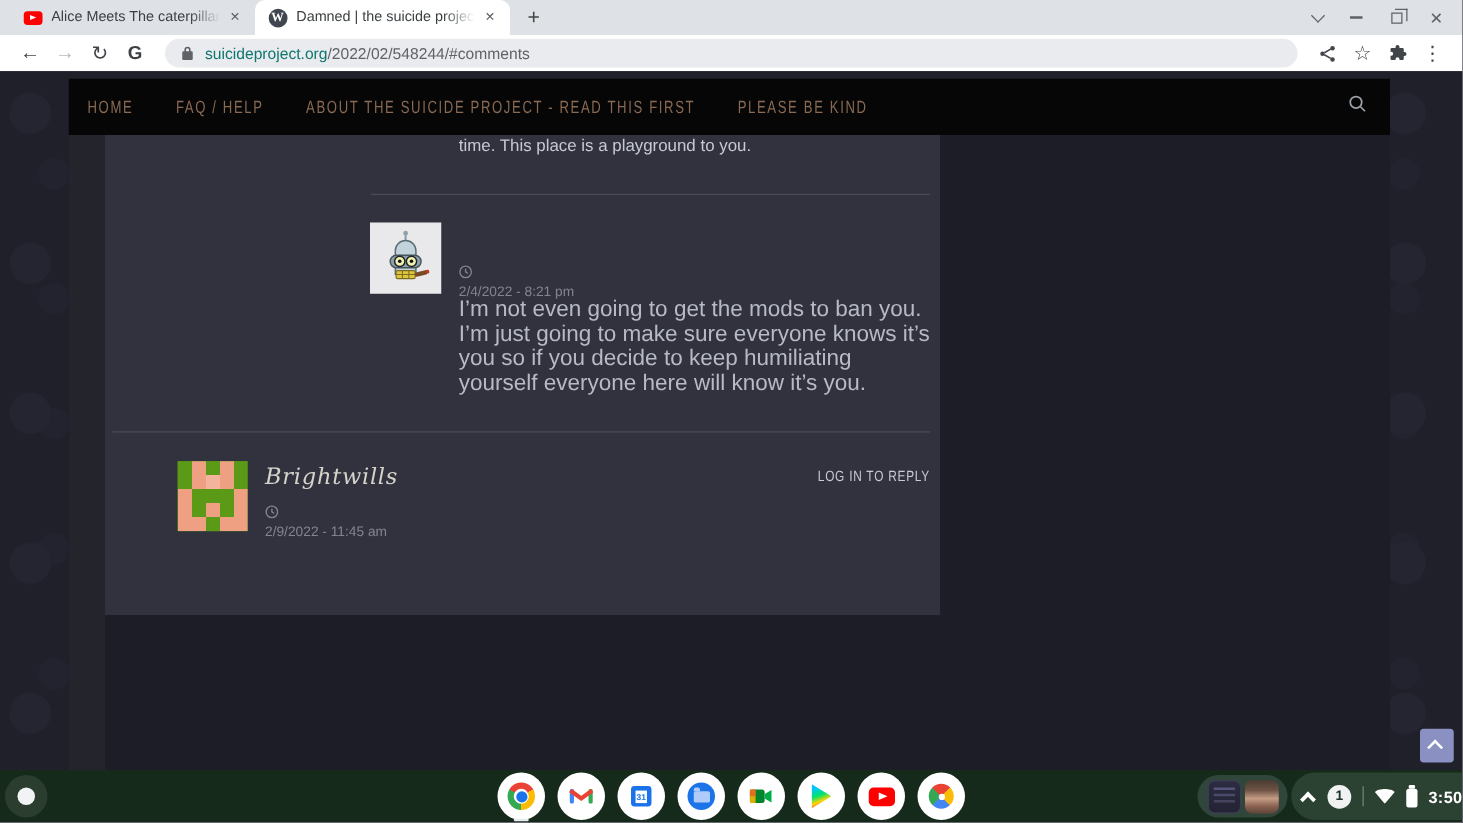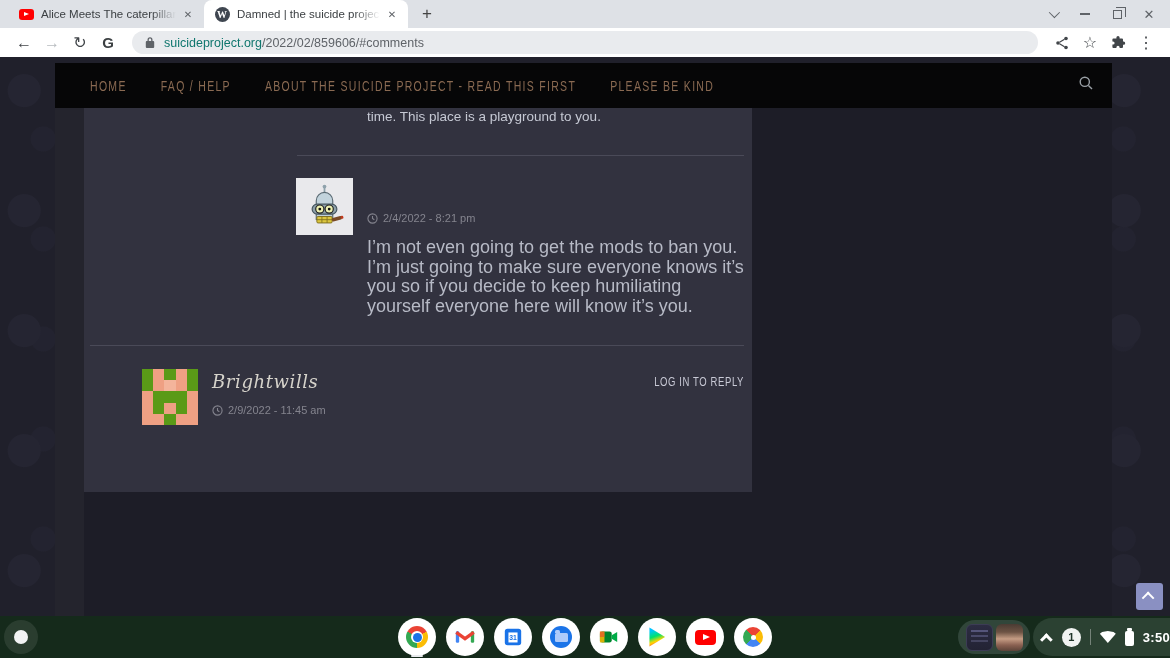--- a/index.html
+++ b/index.html
@@ -38,40 +38,40 @@
 
   
   .webpage { position:absolute; left:0; top:57px; width:1170px; height:559px; overflow:hidden;
     background-color:#20202b;
     background-image:
       radial-gradient(circle at 22% 28%, #252532 0 16px, transparent 17px),
       radial-gradient(circle at 70% 64%, #242431 0 22px, transparent 23px),
       radial-gradient(circle at 48% 82%, #232330 0 12px, transparent 13px);
     background-size:110px 120px, 140px 150px, 90px 100px; }
   .page-container { position:absolute; left:55px; top:6px; width:1057px; height:553px; }
-  .site-nav { position:relative; height:45px; background:#060607; display:flex; align-items:center; gap:34px; padding-left:35px; }
+  .site-nav { position:relative; height:45px; background:#060607; display:flex; align-items:center; gap:34px; padding-left:15px; }
   .nav-link { font-size:10.5px; letter-spacing:1.3px; color:#8a6a52; display:inline-block; transform:scaleY(1.35); white-space:nowrap; }
   .nav-search { position:absolute; right:18px; top:12px; }
   .page-content { position:relative; height:508px; background:#1d1d27; overflow:hidden; }
   .gutter { position:absolute; left:0; top:0; width:29px; height:508px; background:#24242d; }
   .article { position:absolute; left:29px; top:0; width:668px; height:384px; background:#32323f; overflow:hidden; }
 
   .comment-tail { position:absolute; left:283px; top:1px; font-size:13.5px; color:#c6c9d4; }
   .divider { position:absolute; border-top:1px solid #4a4a58; }
   .div1 { left:213px; top:47px; width:447px; }
   .div2 { left:6px; top:237px; width:654px; }
   .div3 { left:6px; top:411px; width:654px; border-top-color:#6e6e7a; }
 
   .avatar { position:absolute; width:57px; height:57px; background:#e9e9ec; display:flex; align-items:center; justify-content:center; }
   .avatar1 { left:212px; top:70px; }
   .avatar2 { left:58px; top:261px; width:56px; height:56px; background:#5a9a17; }
   .author { position:absolute; font-family:"DejaVu Serif","Liberation Serif",serif; font-style:italic; font-size:18px; letter-spacing:.6px; color:#d6d3cb; }
   .author1 { left:282px; top:71px; }
   .author2 { left:128px; top:263px; }
-  .meta { position:absolute; display:flex; align-items:flex-end; gap:5px; font-size:11px; color:#84848e; }
+  .meta { position:absolute; display:flex; align-items:flex-start; gap:5px; font-size:11px; color:#84848e;flex-direction:column; }
   .meta1 { left:283px; top:104px; }
   .meta2 { left:128px; top:296px; }
   .cbody { position:absolute; font-size:18px; line-height:19.5px; color:#b7bac6; }
   .cbody1 { left:283px; top:130px; width:380px; }
   .cbody2 { left:128px; top:322px; width:535px; }
   .reply-link { position:absolute; right:8px; top:268px; font-size:9.5px; letter-spacing:.6px; color:#c9cad6; transform:scaleY(1.25); }
 
   .leave-heading { position:absolute; left:0; right:0; top:447px; display:flex; align-items:center; justify-content:center; gap:14px;padding-left:28px; }
   .leave-heading .line { width:46px; border-top:1px solid #9a9aab; }
   .leave-text { font-size:14px; letter-spacing:3px; color:#d6d7e1; transform:scaleY(1.35); white-space:nowrap; }
@@ -155,21 +155,21 @@
     <span class="tb-icon">←</span>
     <span class="tb-icon tb-disabled">→</span>
     <span class="tb-icon">↻</span>
     <span class="tb-icon g-glyph">G</span>
     <div class="omnibox">
       <span style="display:flex;">
         <svg width="12" height="13" viewBox="0 0 12 13" fill="#5f6368">
             <path d="M3.5 5V3.8a2.5 2.5 0 0 1 5 0V5h.7a1 1 0 0 1 1 1v5a1 1 0 0 1-1 1H2.8a1 1 0 0 1-1-1V6a1 1 0 0 1 1-1zM4.8 5h2.4V3.8a1.2 1.2 0 0 0-2.4 0z"></path>
           </svg>
       </span>
-      <span class="url"><span class="domain">suicideproject.org</span><span class="path">/2022/02/859606/#comments</span></span>
+      <span class="url"><span class="domain">suicideproject.org</span><span class="path">/2022/02/548244/#comments</span></span>
     </div>
     <span class="tb-icon">
       <svg width="16" height="16" viewBox="0 0 16 16">
           <g>
             <circle cx="12" cy="3.5" r="1.8" fill="#414549"></circle>
             <circle cx="12" cy="12.5" r="1.8" fill="#414549"></circle>
             <circle cx="4" cy="8" r="1.8" fill="#414549"></circle>
             <path d="M5.5 7.2 L10.5 4.3 M5.5 8.8 L10.5 11.7" stroke="#414549" stroke-width="1.3"></path>
           </g>
         </svg>

